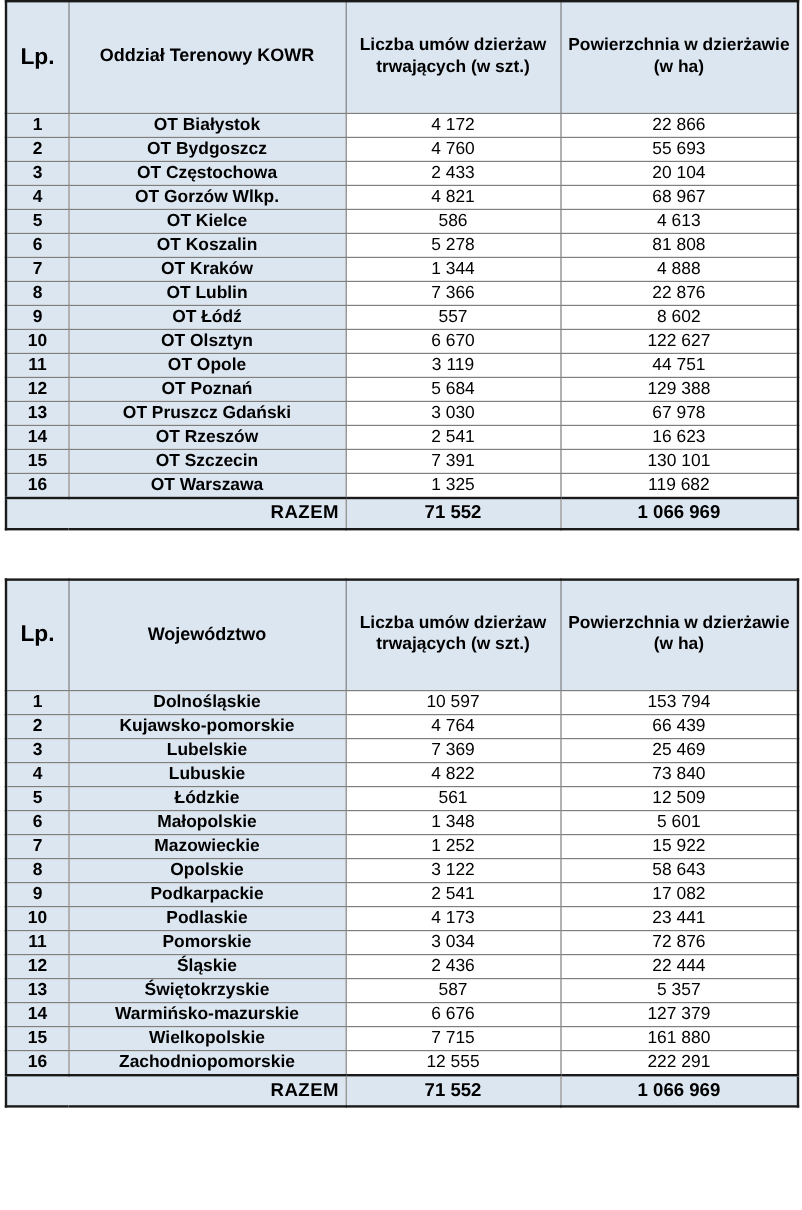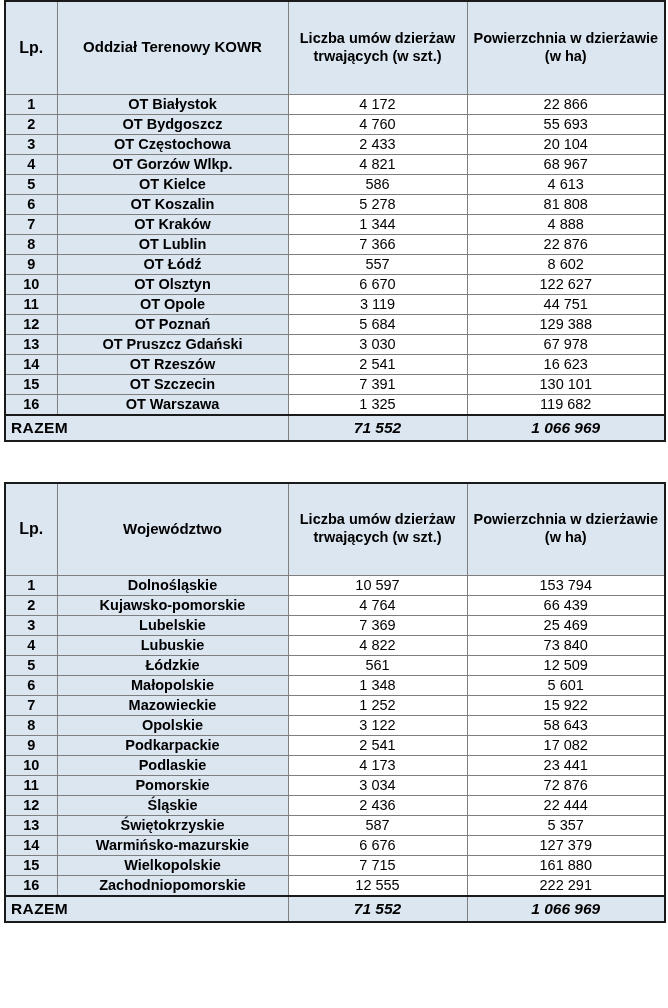--- a/index.html
+++ b/index.html
@@ -48,21 +48,21 @@
     border: 1px solid #7f7f7f;
     font-weight: bold;
     font-size: 14.5px;
     line-height: 1.24;
     text-align: center;
     vertical-align: middle;
     padding: 3px 4px;
     height: 93px;
     box-sizing: border-box;
   }
-  thead th.th-lp   { font-size: 16px; margin-top: 25px; }
+  thead th.th-lp   { font-size: 19px; margin-top: 25px; }
   thead th.th-name { font-size: 15px; }
 
   
   tbody td {
     border: 1px solid #7f7f7f;
     height: 20px;
     padding: 0 5px;
     font-size: 14.5px;
     line-height: 19px;
     box-sizing: border-box;
@@ -89,26 +89,25 @@
   tr.total-row td {
     background: #dce6f1;
     font-weight: bold;
     font-size: 15.5px;
     height: 25px;
     line-height: 24px;
     border: 1px solid #7f7f7f;
     border-top: 2px solid #1a1a1a;
   }
   tr.total-row td.total-label {
-    text-align: left;
+    text-align: right;
     letter-spacing: 0.4px;
   }
   tr.total-row td.total-num {
     text-align: center;
-    font-style: italic;
   }
 
   .table-gap { height: 40px; }
 </style>
 </head>
 <body>
 
 <div class="page">
 
   <div class="tbl-wrap">

